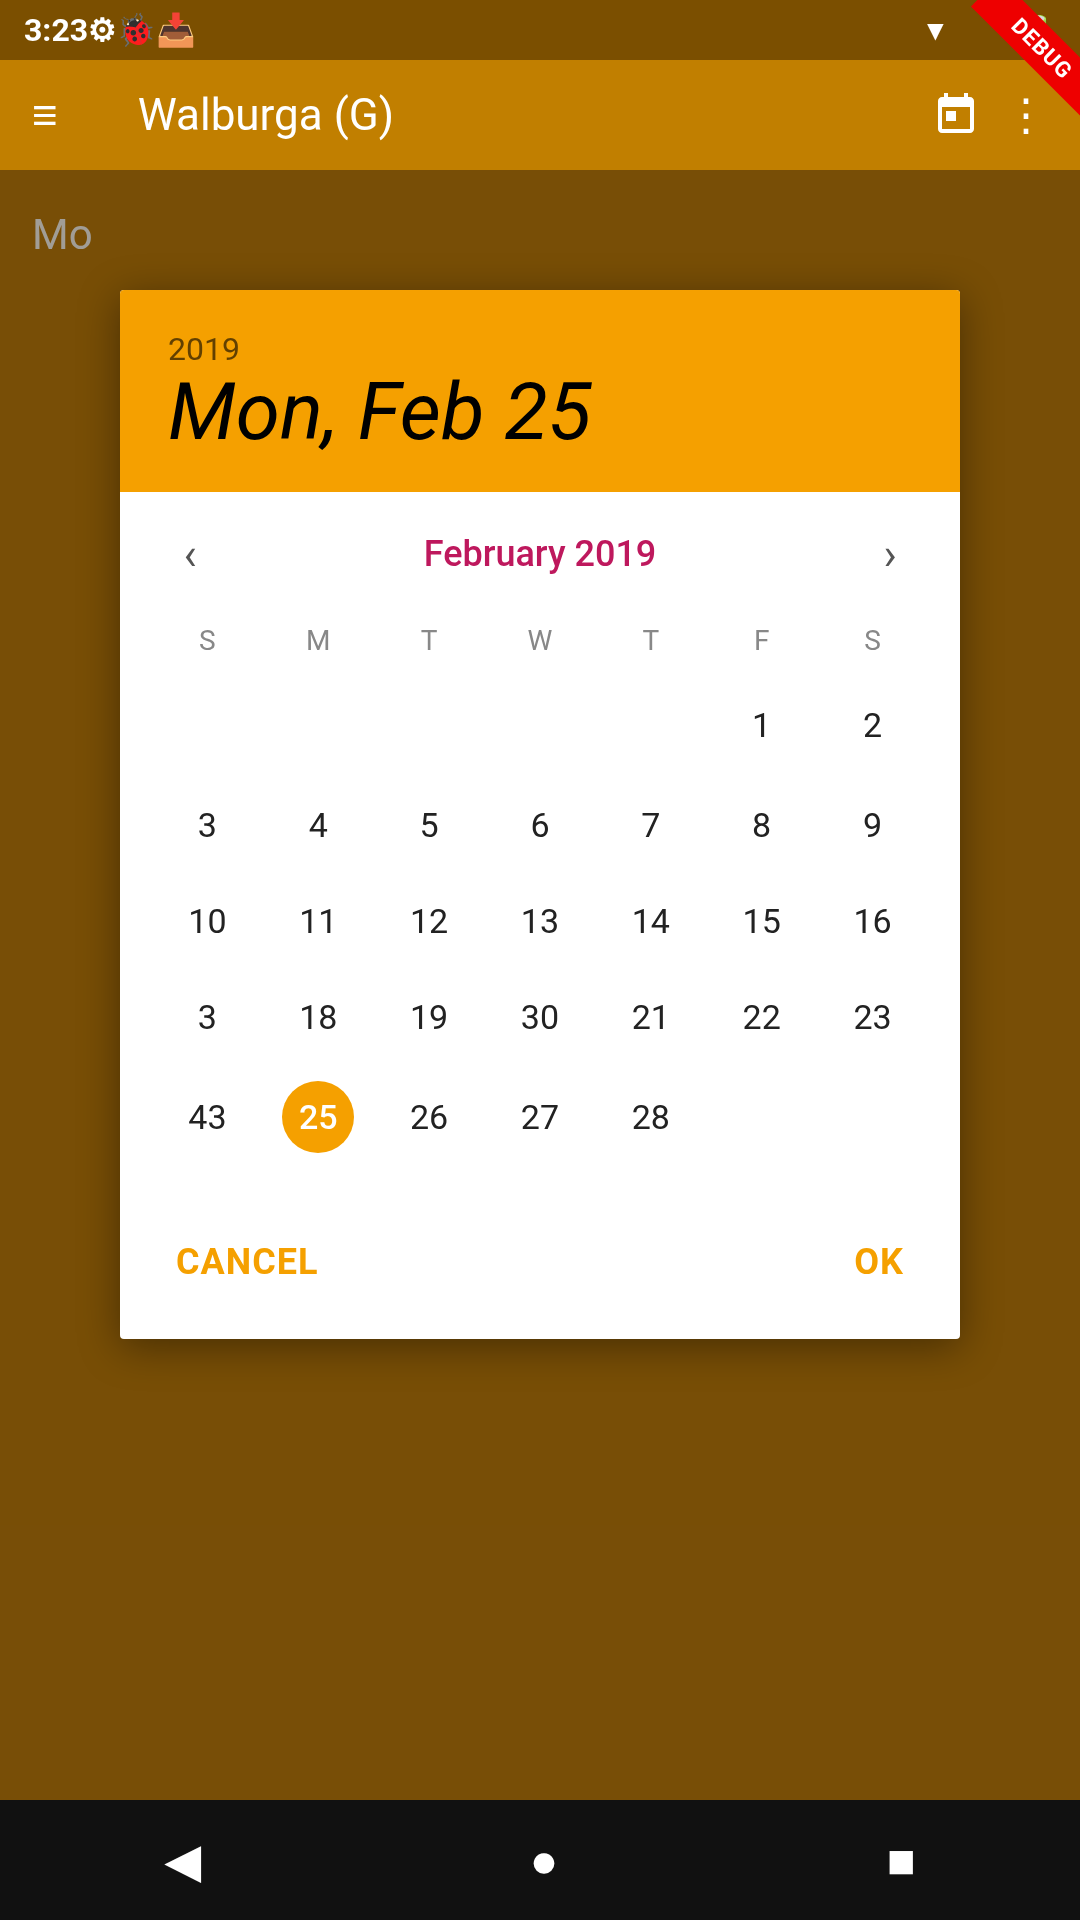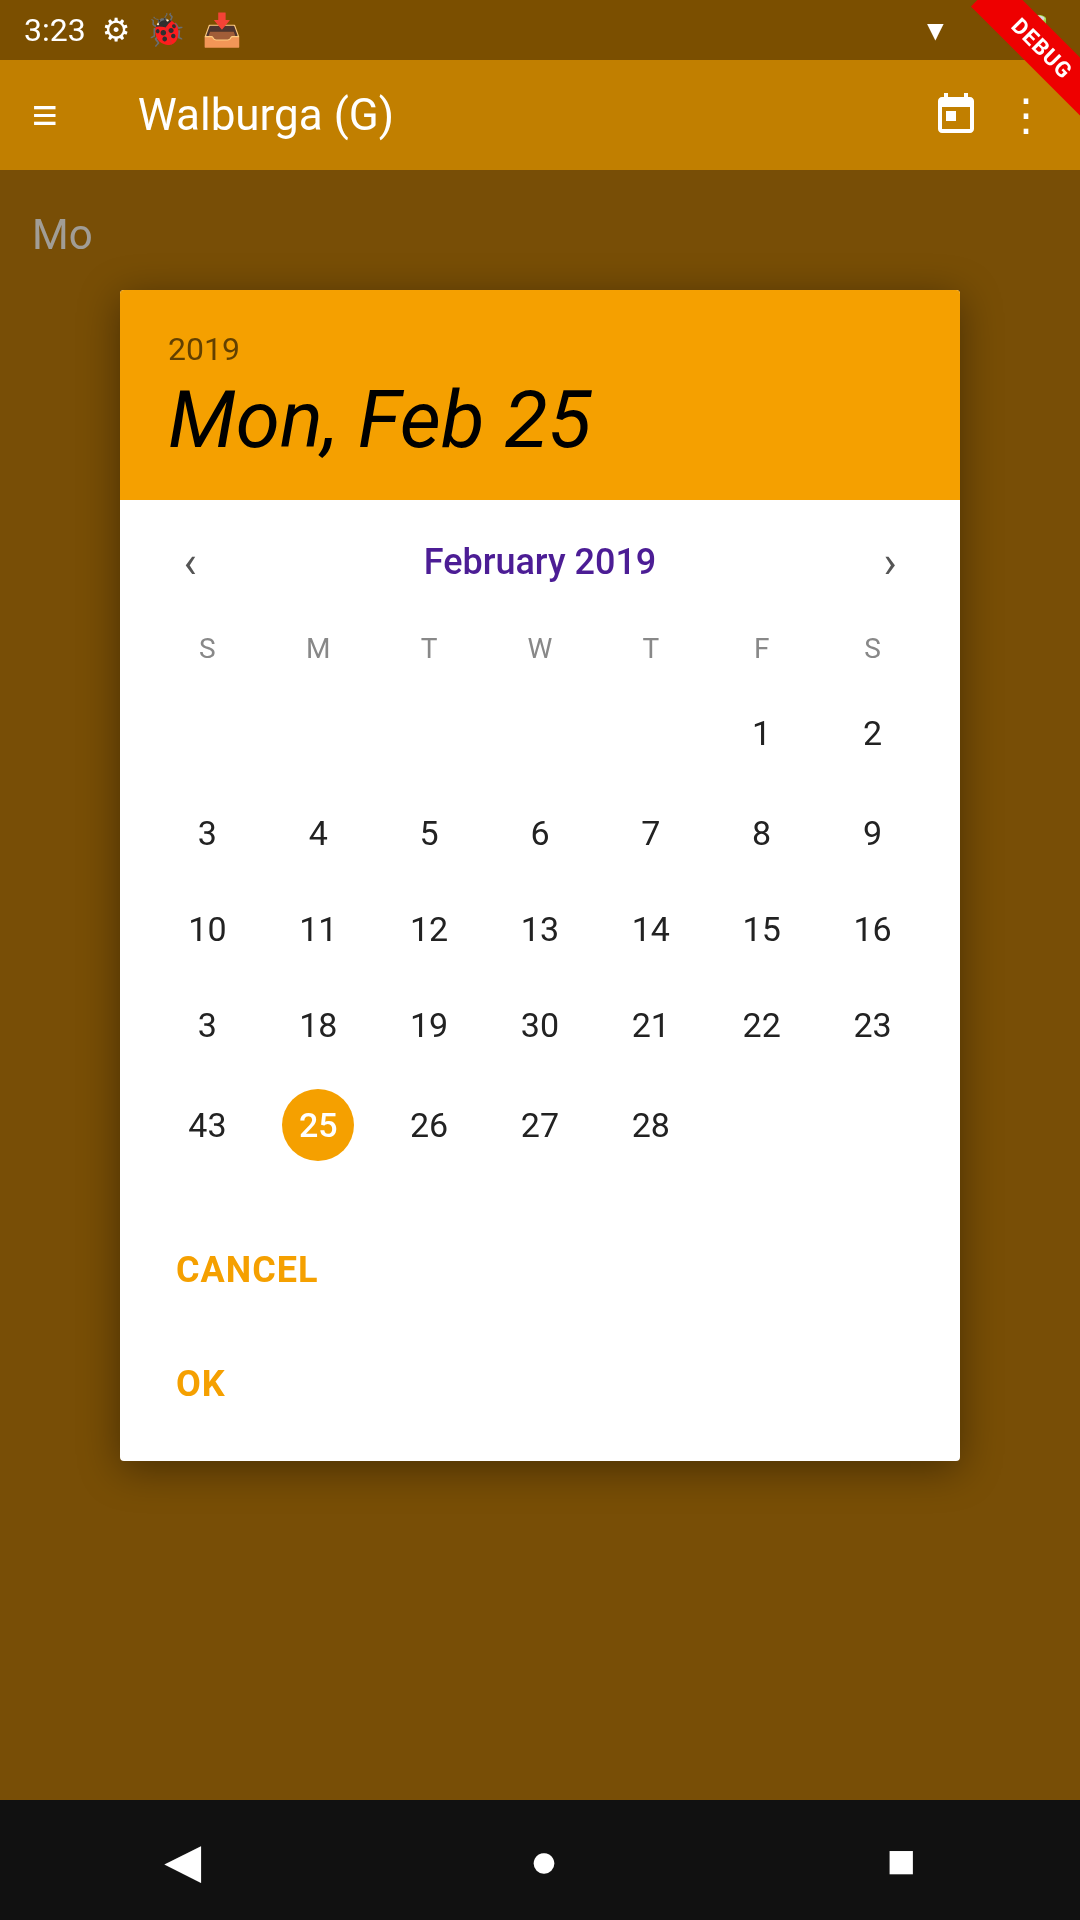--- a/index.html
+++ b/index.html
@@ -20,24 +20,23 @@
       height: 60px;
       background: #7B4F00;
       display: flex;
       align-items: center;
       justify-content: space-between;
       padding: 0 24px;
     }
     .status-bar-left {
       display: flex;
       align-items: center;
-      gap: 16px;
       color: #fff;
       font-size: 32px;
-      font-weight: 400;
+      font-weight: 700;
     }
     .status-bar-right {
       display: flex;
       align-items: center;
       gap: 12px;
       color: #fff;
       font-size: 28px;
     }
 
     
@@ -111,21 +110,20 @@
     }
 
     
     .dialog-header {
       background: #F5A000;
       padding: 40px 48px 36px;
     }
     .dialog-year {
       color: rgba(0,0,0,0.6);
       font-size: 32px;
-      margin-bottom: 8px;
     }
     .dialog-date {
       color: #000;
       font-size: 80px;
       font-weight: 400;
       line-height: 1.1;
       font-style: italic;
     }
 
     
@@ -146,21 +144,21 @@
       font-size: 44px;
       cursor: pointer;
       width: 60px;
       height: 60px;
       display: flex;
       align-items: center;
       justify-content: center;
       border-radius: 50%;
     }
     .month-year-label {
-      color: #4c1d95;
+      color: #be185d;
       font-size: 36px;
       font-weight: 500;
     }
 
     
     .calendar-grid {
       width: 100%;
       border-collapse: collapse;
     }
     .calendar-grid th {
@@ -193,22 +191,21 @@
       color: #fff !important;
       font-weight: 500;
     }
     .day-empty { cursor: default; }
 
     
     .dialog-actions {
       display: flex;
       justify-content: space-between;
       padding: 16px 32px 40px;
-      gap: 40px;
-      flex-direction: column;
+      gap: 32px;
     }
     .btn-text {
       color: #F5A000;
       font-size: 36px;
       font-weight: 700;
       letter-spacing: 1px;
       cursor: pointer;
       padding: 16px 24px;
       border-radius: 4px;
       text-transform: uppercase;

